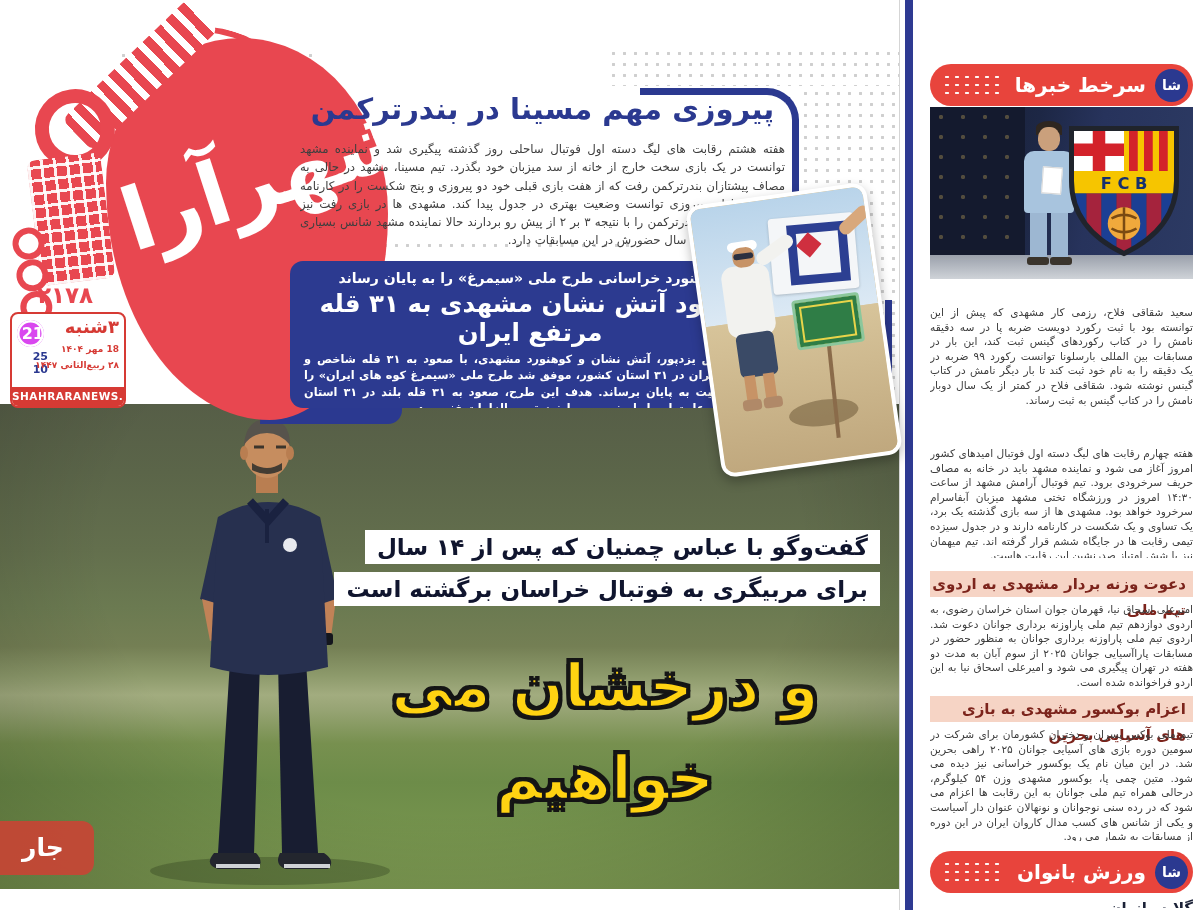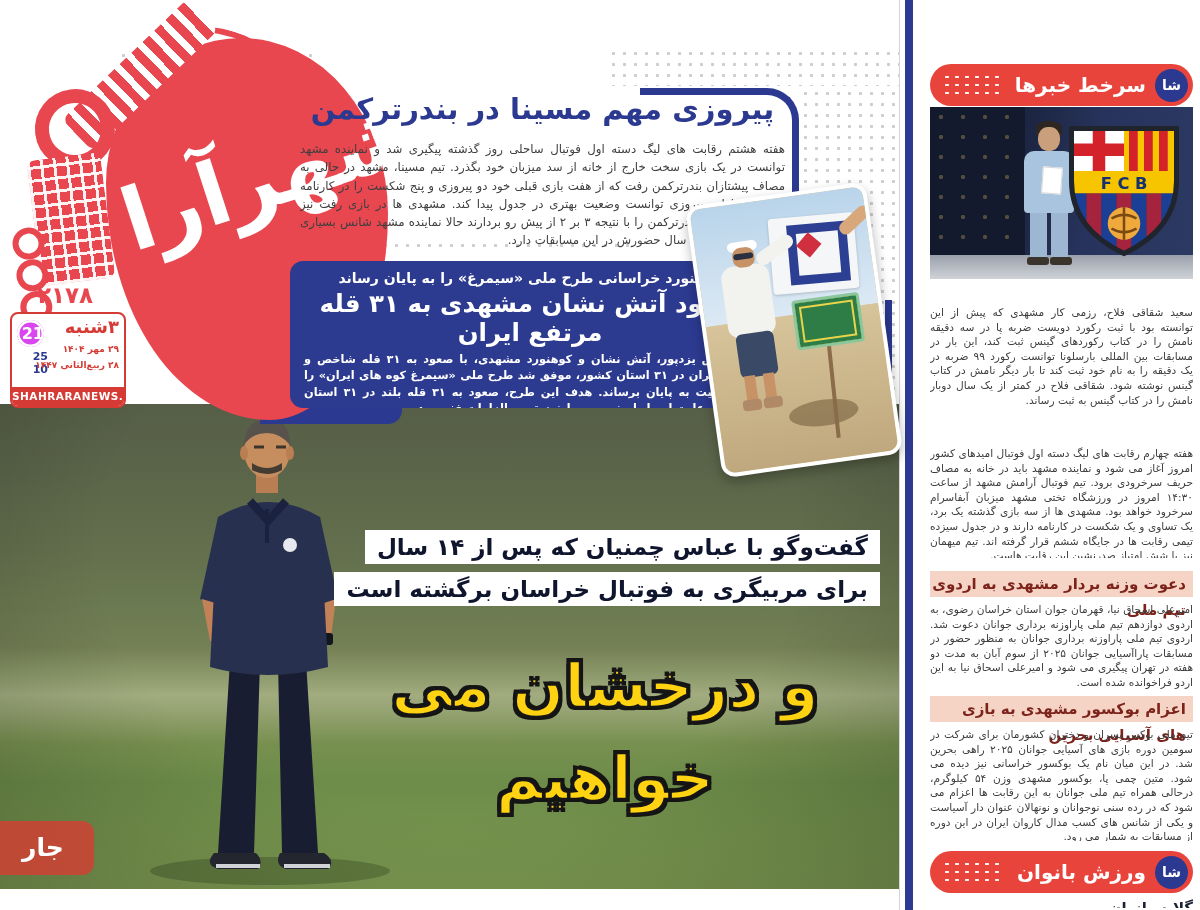--- a/index.html
+++ b/index.html
@@ -161,21 +161,21 @@
       <div class="abs ring-s" style="top:164px;"></div>
       <div class="abs ring-s" style="top:196px;"></div>
       <div class="abs ring-s" style="top:228px;"></div>
     </div>
     <div class="abs issue">۲۱۷۸</div>
     <div class="abs datebox">
       <div class="db-top">
         <div class="db-badge">21</div>
         <div class="db-nums">25 10</div>
         <div class="db-week">۳شنبه</div>
-        <div class="db-d1">۲۹ مهر ۱۴۰۴</div>
+        <div class="db-d1">18 مهر ۱۴۰۴</div>
         <div class="db-d2">۲۸ ربیع‌الثانی ۱۴۴۷</div>
       </div>
       <div class="db-url">SHAHRARANEWS.IR</div>
     </div>
   </div>
 
   <div class="abs bracket1"></div>
   <div class="abs hook2"></div>
   <div class="abs" id="a1">
     <h1>پیروزی مهم مسینا در بندرترکمن</h1>

